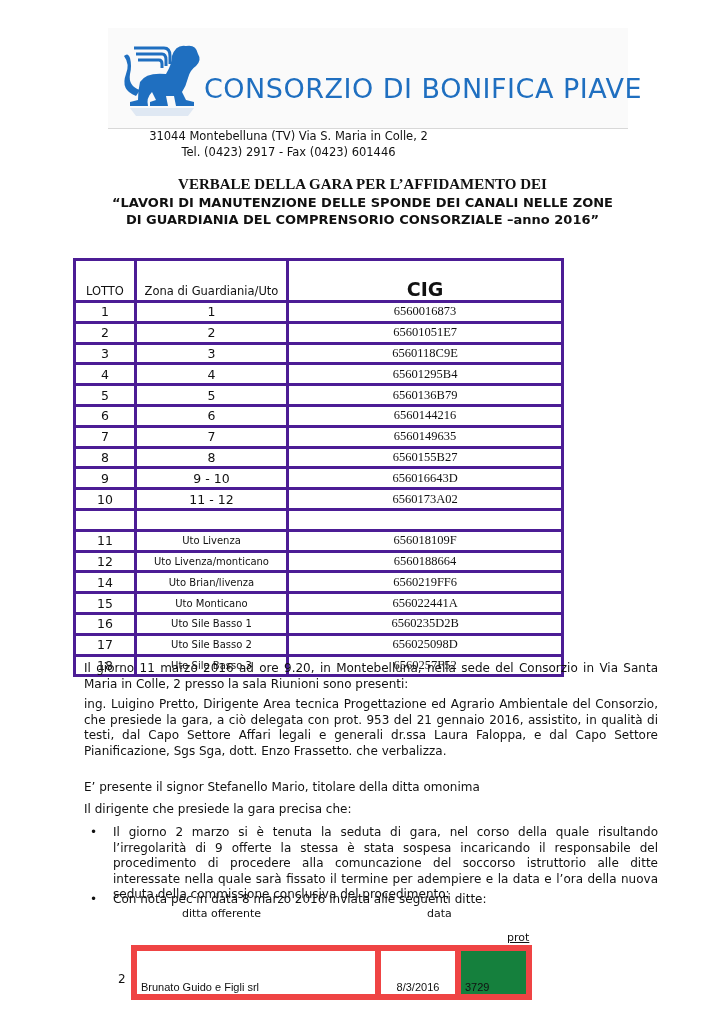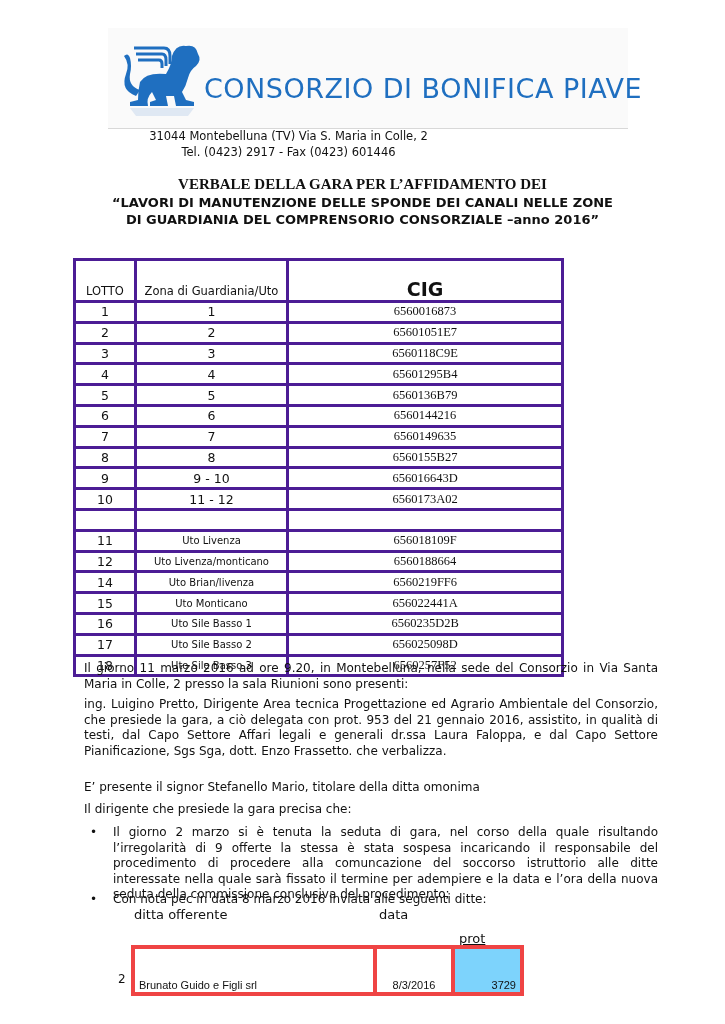--- a/index.html
+++ b/index.html
@@ -13,23 +13,23 @@
   .title2 { left:0; width:725px; text-align:center; font-family:"DejaVu Sans", sans-serif; font-weight:bold; font-size:13px; }
   table.lotti { position:absolute; left:73px; top:258px; width:491px; border-collapse:collapse; }
   table.lotti td { border:3px solid #4c1d95; padding:0; text-align:center; height:17.8px; font-size:12.5px; font-family:"DejaVu Sans", sans-serif; }
   table.lotti td.cig { font-family:"Liberation Serif", serif; font-size:12.5px; }
   table.lotti td.small { font-size:10px; }
   table.lotti tr.head td { height:37px; vertical-align:bottom; padding-bottom:2px; font-size:11.5px; }
   table.lotti tr.head td.cig-h { font-size:19px; font-weight:bold; font-family:"DejaVu Sans", sans-serif; padding-bottom:0; }
   .para { left:84px; width:574px; font-size:12px; line-height:15.5px; font-family:"DejaVu Sans", sans-serif; text-align:justify; }
   .bullet { left:90px; font-size:12px; }
   .bullet-text { left:113px; width:545px; font-size:12px; line-height:15.5px; text-align:justify; }
-  .sub-head { font-size:13px; }
+  .sub-head { font-size:11px;margin-left:48px; }
   table.ditte { position:absolute; left:131px; top:945px; border-collapse:collapse; }
-  table.ditte td { border:4px solid #ef4444; height:42px; vertical-align:bottom; padding:0 4px 1px 4px; font-family:"Liberation Sans", sans-serif; font-size:11px; }
+  table.ditte td { border:6px solid #ef4444; height:42px; vertical-align:bottom; padding:0 4px 1px 4px; font-family:"Liberation Sans", sans-serif; font-size:11px; }
   .rownum { left:118px; top:972px; font-size:12px; }
 </style>
 </head>
 <body>
 
 <div class="abs logo-banner">
   <svg class="abs lion" viewBox="0 0 100 82">
 
     <path d="M18 14 L48 14 Q54 14 54 22 L54 30" fill="none" stroke="#1f6fc0" stroke-width="3"></path>
     <path d="M20 20 L46 20 Q50 20 50 26 L50 32" fill="none" stroke="#1f6fc0" stroke-width="3"></path>
@@ -170,16 +170,16 @@
 <div class="abs sub-head" style="left:134px; top:907px;">ditta offerente</div>
 <div class="abs sub-head" style="left:379px; top:907px;">data</div>
 <div class="abs sub-head" style="left:459px; top:931px;text-decoration:underline;">prot</div>
 
 <div class="abs rownum">2</div>
 <table class="ditte">
   <tbody>
       <tr>
     <td style="width:230px;">Brunato Guido e Figli srl</td>
     <td style="width:66px; text-align:center;">8/3/2016</td>
-    <td style="width:57px; text-align:right; background:#7dd3fc;">3729</td>
+    <td style="width:57px; text-align:left; background:#15803d;">3729</td>
   </tr>
 </tbody>
   </table>
 
 </body></html>

